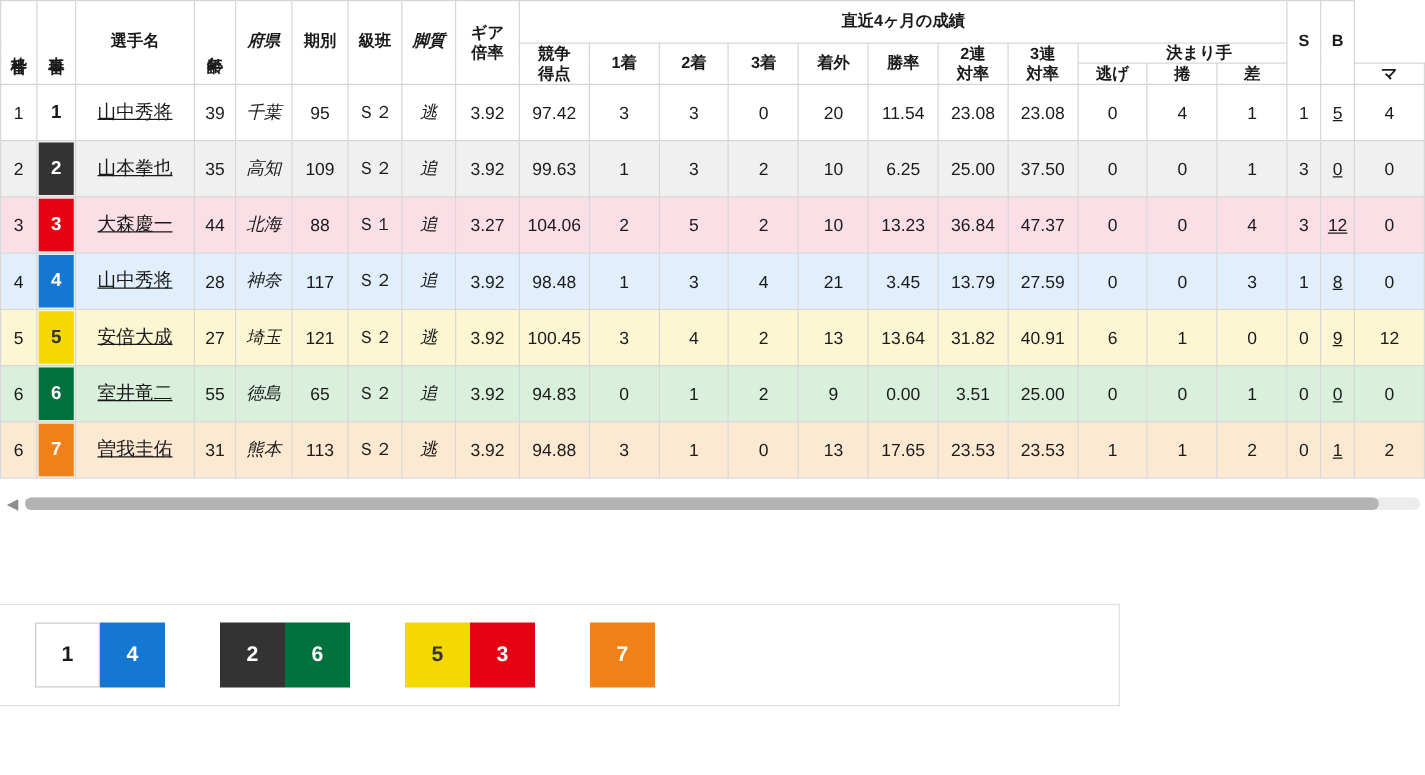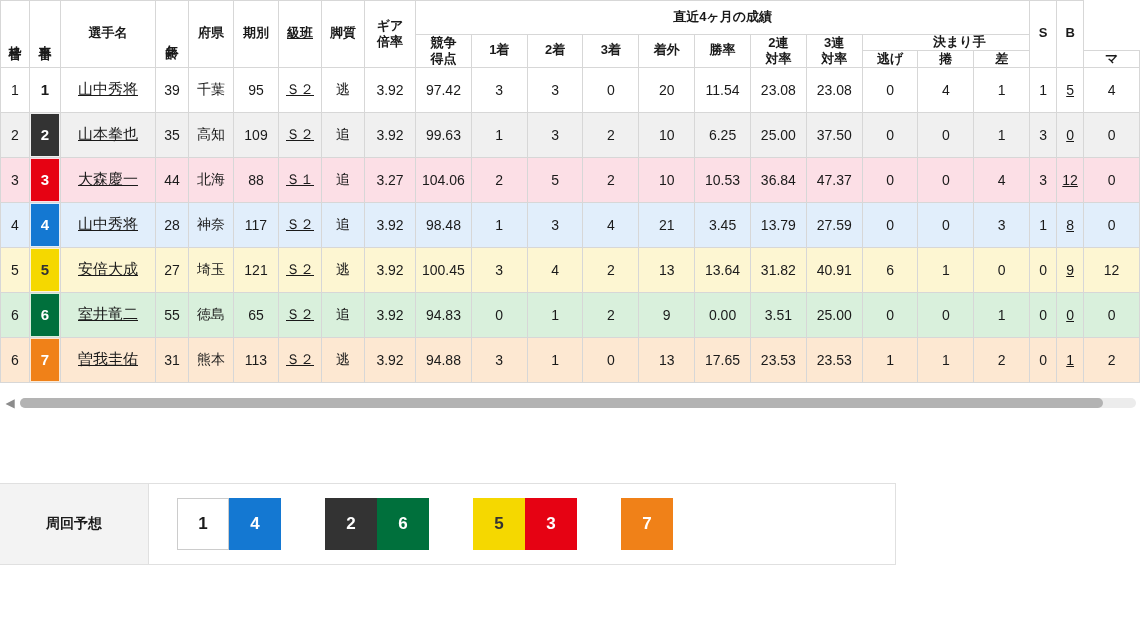--- a/index.html
+++ b/index.html
@@ -39,24 +39,24 @@
   }
   .race-table tbody td {
     height: 44px;
     font-size: 14px;
   }
   
   .c-waku   { width: 28px; }
   .c-sha    { width: 30px; }
   .c-name   { width: 94px; }
   .c-age    { width: 32px; }
-  .c-pref   { width: 44px; }
+  .c-pref   { width: 44px; font-style: italic; }
   .c-ki     { width: 44px; }
-  .c-kyu    { width: 42px; text-decoration: underline; }
-  .c-kyaku  { width: 42px; }
+  .c-kyu    { width: 42px; }
+  .c-kyaku  { width: 42px; font-style: italic; }
   .c-gear   { width: 50px; }
   .c-tokuten{ width: 60px; }
   .c-chaku  { width: 36px; }
   .c-chakugai{ width: 40px; }
   .c-ritsu  { width: 48px; }
   .c-ren    { width: 46px; }
   .c-kimari { width: 34px; }
   .c-sb     { width: 26px; }
 
   .vert {
@@ -279,21 +279,21 @@
         <td class="c-pref">北海</td>
         <td class="c-ki">88</td>
         <td class="c-kyu">Ｓ１</td>
         <td class="c-kyaku">追</td>
         <td class="c-gear">3.27</td>
         <td class="c-tokuten">104.06</td>
         <td class="c-chaku">2</td>
         <td class="c-chaku">5</td>
         <td class="c-chaku">2</td>
         <td class="c-chakugai">10</td>
-        <td class="c-ritsu">10.53</td>
+        <td class="c-ritsu">13.23</td>
         <td class="c-ren">36.84</td>
         <td class="c-ren">47.37</td>
         <td class="c-kimari">0</td>
         <td class="c-kimari">0</td>
         <td class="c-kimari">4</td>
         <td class="c-kimari">3</td>
         <td class="c-sb"><span class="sb-val">12</span></td>
         <td class="c-sb">0</td>
       </tr>
       <tr class="row-4">
@@ -400,21 +400,20 @@
 </table>
 
 <div class="scroll-wrap">
   <div class="scroll-arrow">◀</div>
   <div class="scroll-track">
     <div class="scroll-thumb"></div>
   </div>
 </div>
 
 <div class="pred-wrap">
-  <div class="pred-label">周回予想</div>
   <div class="pred-body" id="pred-body">
       <div class="pred-group">
         <div class="pred-box bg-white">1</div>
         <div class="pred-box bg-blue">4</div>
       </div>
       <div class="pred-group">
         <div class="pred-box bg-black">2</div>
         <div class="pred-box bg-green">6</div>
       </div>
       <div class="pred-group">

